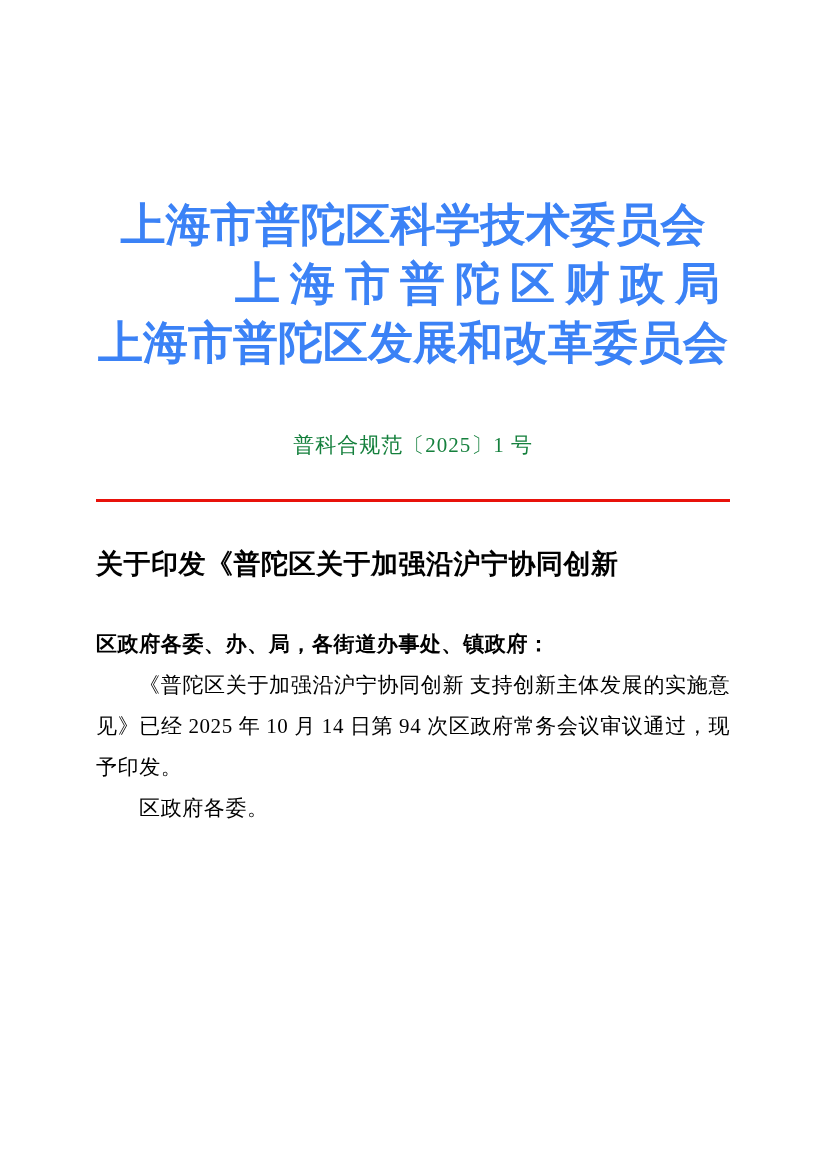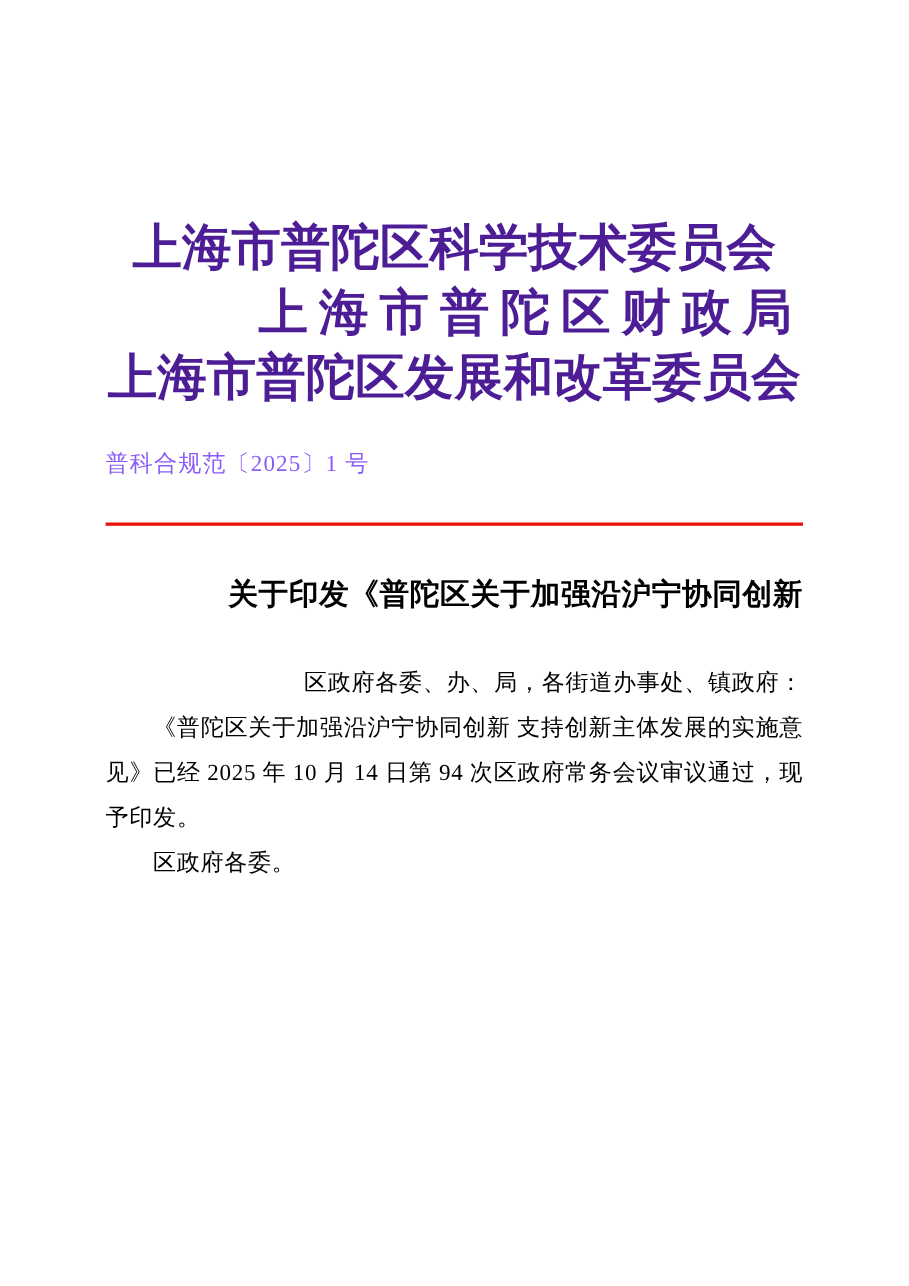--- a/index.html
+++ b/index.html
@@ -22,77 +22,78 @@
     box-sizing: border-box;
     padding: 0 96px;
   }
 
   
   .header-block {
     margin-top: 196px;
     text-align: center;
   }
   .header-line {
-    color: #4c1d95;
+    color: #3b82f6;
     font-family: "Liberation Serif", serif;
     font-weight: bold;
     font-size: 45px;
     line-height: 59px;
     white-space: nowrap;
     letter-spacing: 0px;
   }
   .header-line.spread {
     letter-spacing: 10px;
     text-indent: 10px;
     text-align: right;
   }
 
   
   .doc-number {
-    margin-top: 34px;
-    text-align: left;
+    margin-top: 58px;
+    text-align: center;
     font-family: "Liberation Serif", serif;
     font-size: 21px;
     letter-spacing: 1px;
-    color: #8b5cf6;
+    color: #15803d;
   }
 
   
   .red-rule {
     margin-top: 40px;
     height: 3px;
     background: #e8120b;
     width: 100%;
   }
 
   
   .doc-title {
     margin-top: 40px;
-    text-align: right;
+    text-align: left;
     font-family: "Liberation Serif", serif;
     font-weight: bold;
     font-size: 27px;
     line-height: 44px;
     letter-spacing: 0.5px;
   }
   .doc-title .t-line {
     display: block;
     white-space: nowrap;
   }
 
   
   .body-block {
     margin-top: 38px;
     font-family: "Liberation Serif", serif;
     font-size: 21px;
     line-height: 41px;
     letter-spacing: 0.6px;
   }
   .salutation {
-    text-align: right;
+    text-align: left;
+    font-weight: bold;
   }
   .para {
     text-indent: 2.05em;
     text-align: justify;
     text-justify: inter-ideograph;
   }
 </style>
 </head>
 <body>
 

